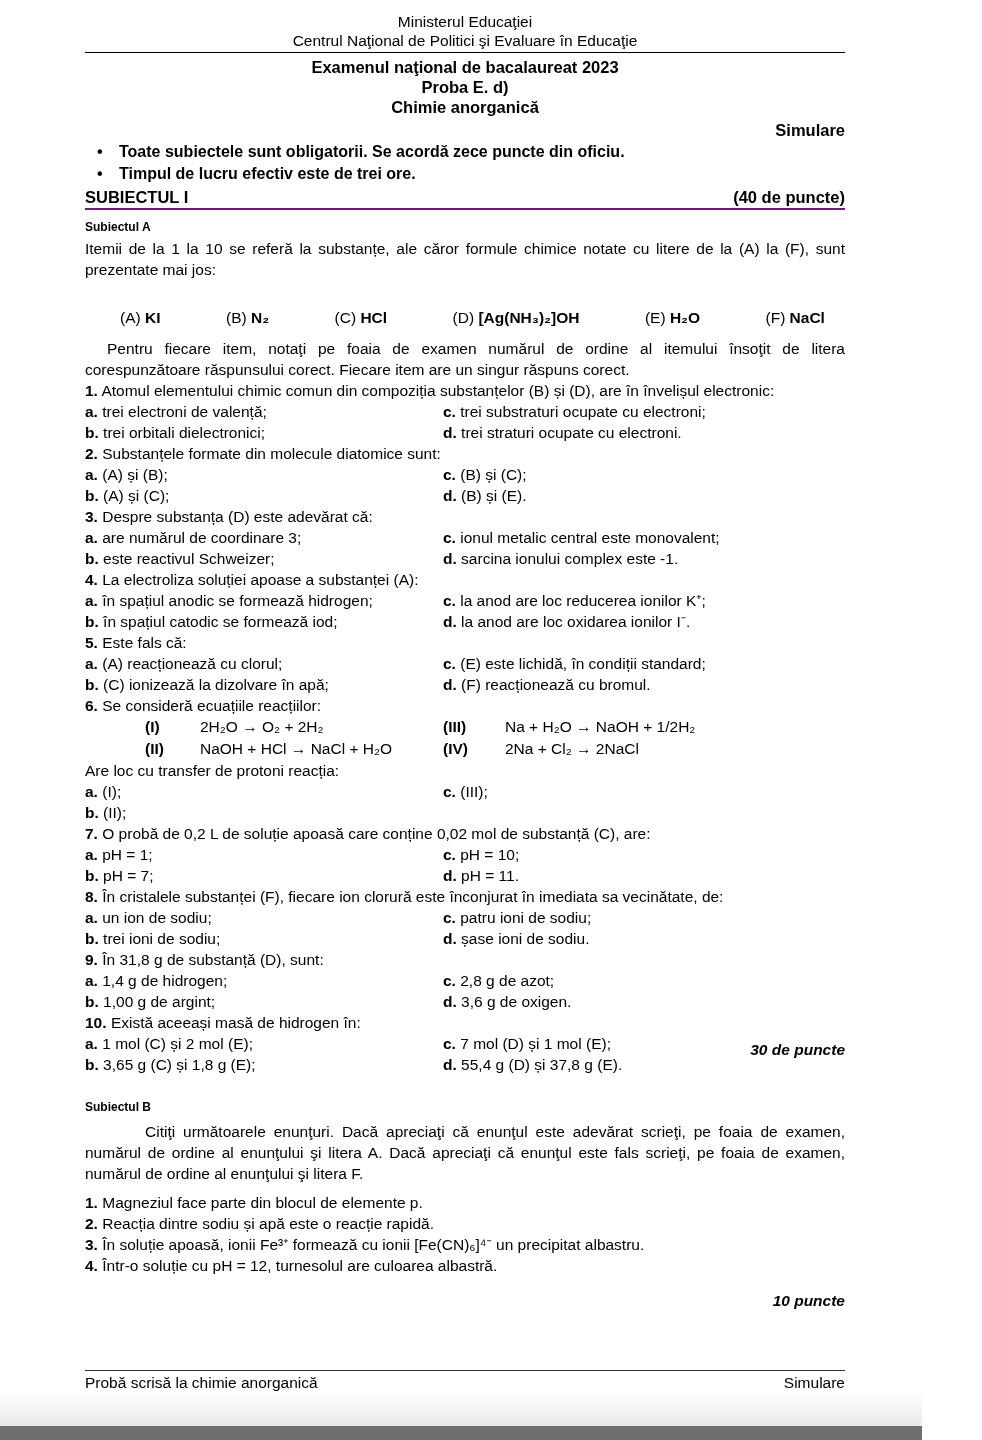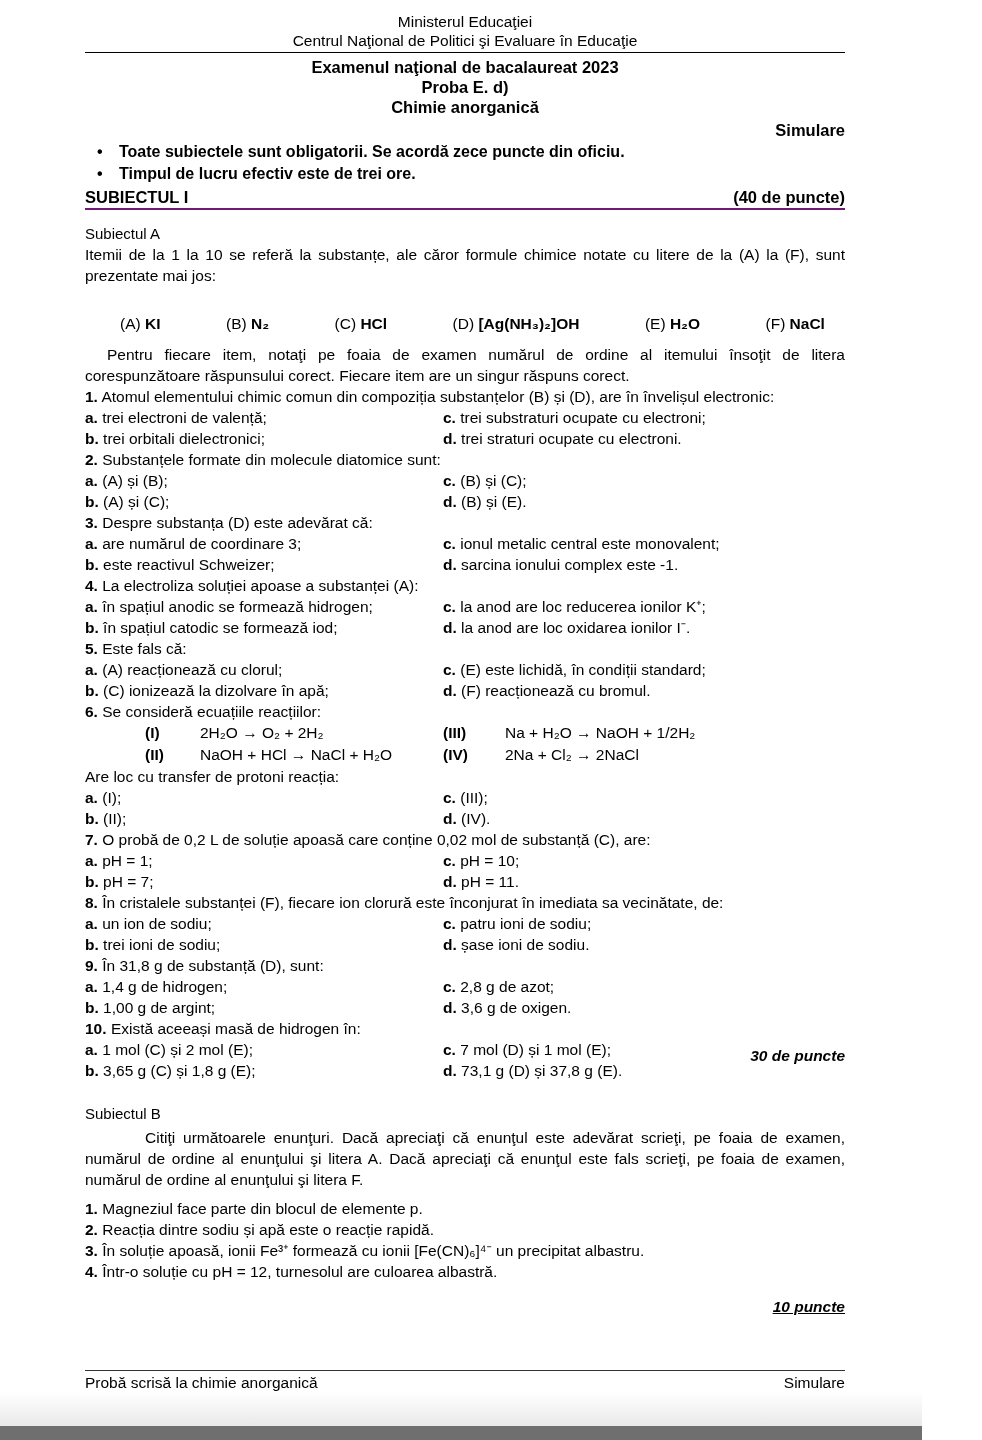--- a/index.html
+++ b/index.html
@@ -12,33 +12,33 @@
   .b { font-weight:bold; }
   .hdr-small { font-size:15.5px; line-height:19px; text-align:center; }
   .hdr-rule { border-bottom:1.6px solid #000; margin-top:2px; }
   .title-line { font-size:16.5px; font-weight:bold; line-height:20px; text-align:center; }
   .title-block { margin-top:4px; }
   .simulare-top { text-align:right; font-weight:bold; font-size:16.5px; line-height:22px; margin-top:2px; }
   .notice { font-weight:bold; font-size:16px; line-height:22px; padding-left:34px; position:relative; }
   .notice::before { content:"\2022"; position:absolute; left:12px; }
   .sec1-row { display:flex; justify-content:space-between; font-weight:bold; font-size:16.5px;
               line-height:21px; border-bottom:2px solid #701a75; margin-top:2px; }
-  .part-title { font-weight:normal; font-size:15px; line-height:21px; margin-top:13px; }
+  .part-title { font-weight:bold; font-size:12px; line-height:21px; margin-top:7px; }
   .para { line-height:21px; text-align:justify; }
   .para-indent { text-indent:22px; }
   .substances { display:flex; justify-content:space-between; padding:0 20px 0 35px; margin-top:27px; line-height:22px; }
   .substances .sub { white-space:nowrap; }
   .qline { line-height:21px; }
   .opts { display:grid; grid-template-columns:358px 1fr; grid-template-rows:auto auto; grid-auto-flow:column; }
   .opt { line-height:21px; }
   .eqs { display:grid; grid-template-columns:55px 243px 62px 1fr; padding-left:60px; line-height:22px; }
   .eqs .rn { font-weight:bold; }
   .points-right { position:absolute; right:0; bottom:16px; font-weight:bold; font-style:italic; font-size:15.5px; }
   .rel { position:relative; }
-  .points-line { text-align:right; font-weight:bold; font-style:italic; line-height:21px; margin-top:14px;text-decoration:underline; }
+  .points-line { text-align:right; font-weight:bold; font-style:italic; line-height:21px; margin-top:14px; }
   .partB { margin-top:22px; }
   .partB-intro { margin-top:3px; text-indent:60px; }
   .statements { margin-top:8px; }
   .statement { line-height:21px; }
   .footer { position:absolute; left:85px; right:77px; top:1370px; border-top:1.5px solid #333; }
   .footer-row { display:flex; justify-content:space-between; line-height:20px; padding-top:2px; }
   .footer-page { text-align:center; line-height:20px; }
   .page-fade { position:absolute; left:0; right:0; bottom:14px; height:34px;
                background:linear-gradient(#ffffff, #e9e9e9); }
   .page-bottom-bar { position:absolute; left:0; right:0; bottom:0; height:14px; background:#6f6f6f; }
@@ -142,21 +142,20 @@
         <span class="rn">(II)</span>
         <span>NaOH + HCl → NaCl + H₂O</span>
         <span class="rn">(IV)</span>
         <span>2Na + Cl₂ → 2NaCl</span>
       </div>
       <div class="qline">Are loc cu transfer de protoni reacția:</div>
       <div class="opts">
         <div class="opt"><span class="b">a.</span> <span>(I);</span></div>
         <div class="opt"><span class="b">b.</span> <span>(II);</span></div>
         <div class="opt"><span class="b">c.</span> <span>(III);</span></div>
-        <div class="opt"><span class="b">d.</span> <span>(IV).</span></div>
       </div>
     </div>
 
     <div class="item">
       <div class="qline"><span class="b">7.</span> <span>O probă de 0,2 L de soluție apoasă care conține 0,02 mol de substanță (C), are:</span></div>
       <div class="opts">
         <div class="opt"><span class="b">a.</span> <span>pH = 1;</span></div>
         <div class="opt"><span class="b">b.</span> <span>pH = 7;</span></div>
         <div class="opt"><span class="b">c.</span> <span>pH = 10;</span></div>
         <div class="opt"><span class="b">d.</span> <span>pH = 11.</span></div>
@@ -182,21 +181,21 @@
         <div class="opt"><span class="b">d.</span> <span>3,6 g de oxigen.</span></div>
       </div>
     </div>
 
     <div class="item">
       <div class="qline"><span class="b">10.</span> <span>Există aceeași masă de hidrogen în:</span></div>
       <div class="opts rel">
         <div class="opt"><span class="b">a.</span> <span>1 mol (C) și 2 mol (E);</span></div>
         <div class="opt"><span class="b">b.</span> <span>3,65 g (C) și 1,8 g (E);</span></div>
         <div class="opt"><span class="b">c.</span> <span>7 mol (D) și 1 mol (E);</span></div>
-        <div class="opt"><span class="b">d.</span> <span>73,1 g (D) și 37,8 g (E).</span></div>
+        <div class="opt"><span class="b">d.</span> <span>55,4 g (D) și 37,8 g (E).</span></div>
         <span class="points-right">30 de puncte</span>
       </div>
     </div>
 
     <div class="partB">
       <div class="part-title">Subiectul B</div>
       <div class="para partB-intro">Citiţi următoarele enunţuri. Dacă apreciaţi că enunţul este adevărat scrieţi, pe foaia de examen, numărul de ordine al enunţului şi litera A. Dacă apreciaţi că enunţul este fals scrieţi, pe foaia de examen, numărul de ordine al enunţului şi litera F.</div>
       <div class="statements">
         <div class="statement"><span class="b">1.</span> <span>Magneziul face parte din blocul de elemente p.</span></div>
         <div class="statement"><span class="b">2.</span> <span>Reacția dintre sodiu și apă este o reacție rapidă.</span></div>

